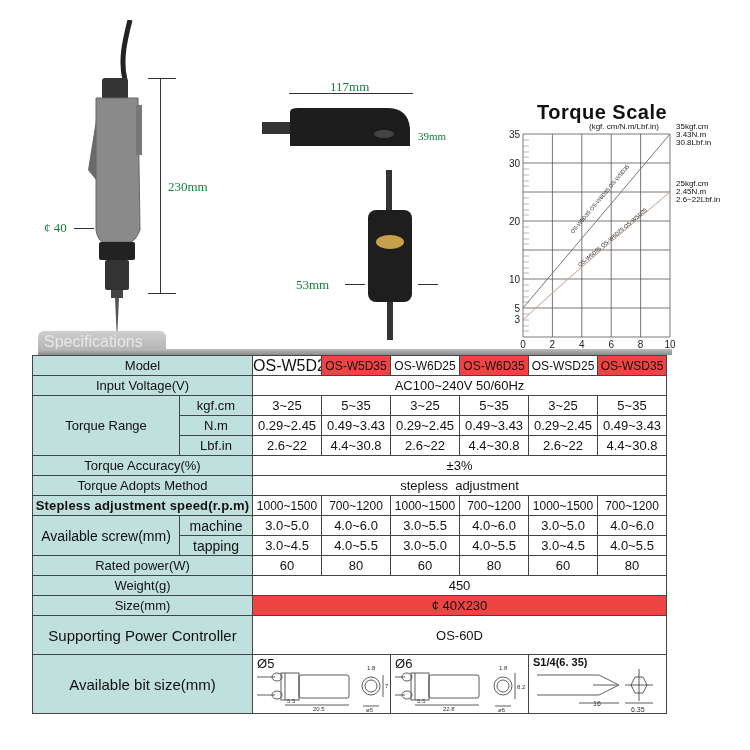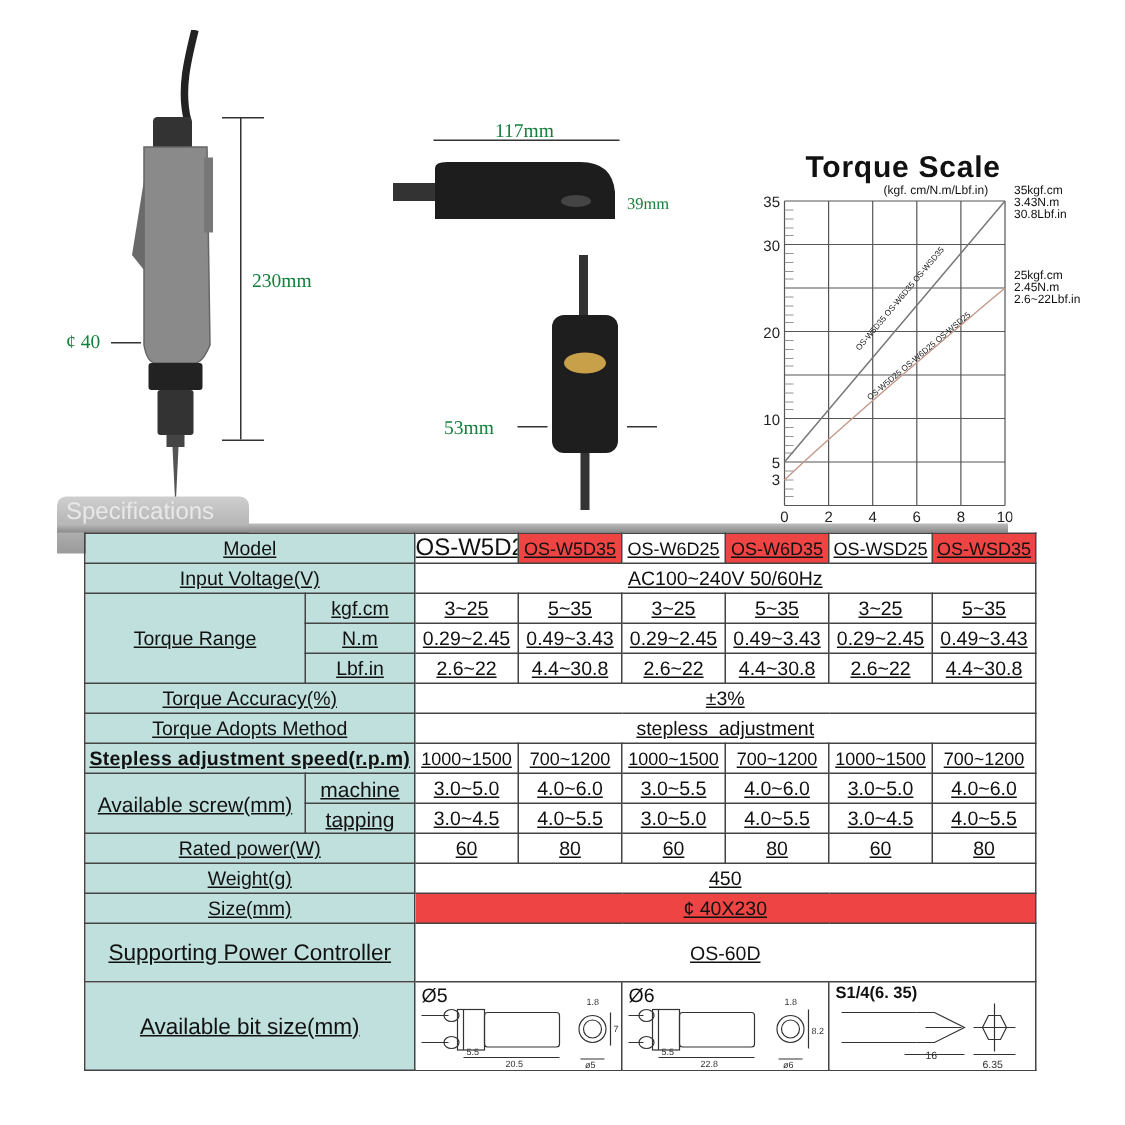--- a/index.html
+++ b/index.html
@@ -6,21 +6,21 @@
   body{width:750px;height:750px;position:relative;overflow:hidden;font-family:"Liberation Sans",sans-serif;color:#111;}
   .abs{position:absolute;}
   .dimtxt{font-size:13px;color:#15803d;font-family:Liberation Serif, serif;}
   
   .chart-title{font-size:20px;font-weight:bold;letter-spacing:0.5px;}
   .chart-sub{font-size:8px;}
   .note{font-size:8px;line-height:8px;}
   
   .spec-tab{position:absolute;left:38px;top:331px;width:122px;height:38px;background:linear-gradient(#cfcfcf,#9a9a9a);border-radius:6px 6px 0 0;color:#e8e8e8;font-size:16px;padding-left:6px;line-height:22px;}
   .spec-bar{position:absolute;left:38px;top:349px;width:634px;height:6px;background:linear-gradient(#bdbdbd,#8a8a8a);}
-  table.spec{position:absolute;left:56px;top:355px;width:634px;border-collapse:collapse;table-layout:fixed;text-decoration:underline;}
+  table.spec{position:absolute;left:32px;top:355px;width:634px;border-collapse:collapse;table-layout:fixed;}
   table.spec td{border:1.5px solid #444;padding:0;text-align:center;font-size:13px;height:19px;white-space:nowrap;overflow:hidden;}
   td.lab{background:#bfe0dc;}
   td.grey{background:#ef4444;}
   td.val{background:#fff;}
   .big{font-size:15px;}
   .tiny{font-size:9px;font-weight:bold;letter-spacing:0.2px;}
   .ctrl{font-size:20px;}
   .bitcell{position:relative;height:58px;text-align:left !important;vertical-align:top;}
 </style>
 </head>

